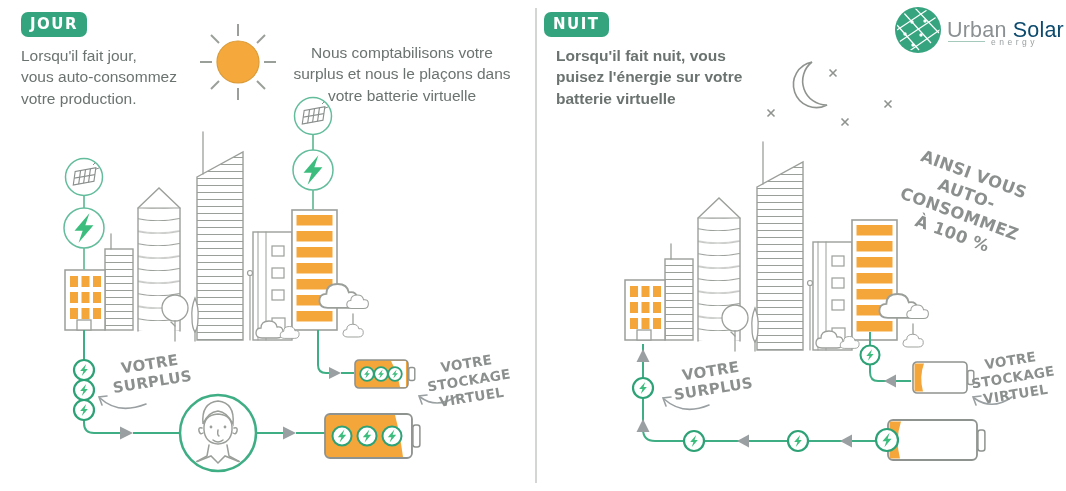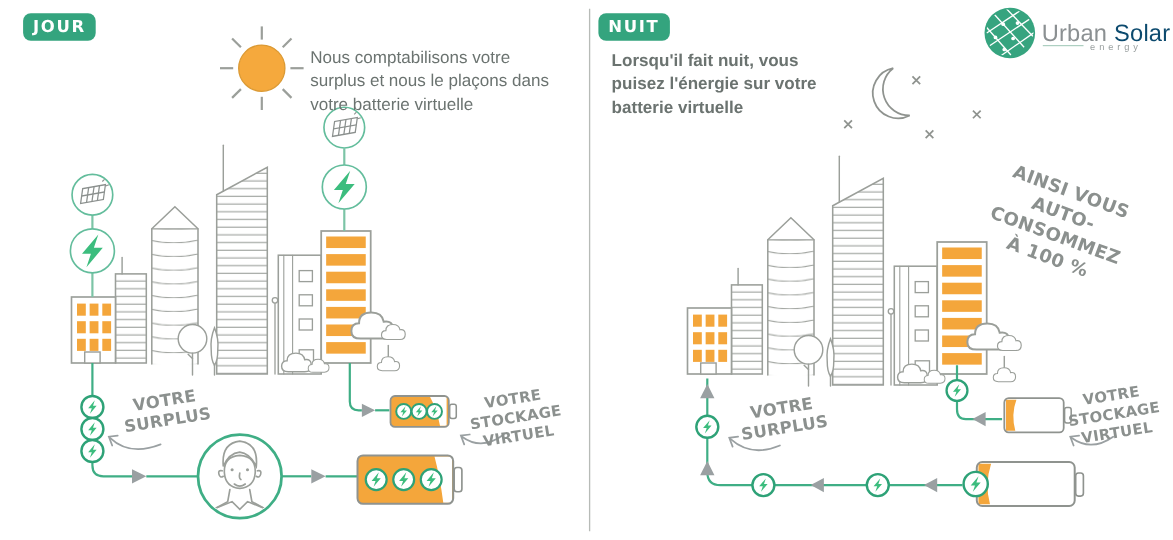--- a/index.html
+++ b/index.html
@@ -4,21 +4,21 @@
 <style>
   html,body{margin:0;padding:0;background:#fff;}
   .stage{position:relative;width:1066px;height:491px;background:#ffffff;overflow:hidden;
          font-family:"Liberation Sans",sans-serif;}
   .abs{position:absolute;}
   svg.art{position:absolute;left:0;top:0;}
   .badge{background:#34a47e;color:#ffffff;font-family:"DejaVu Sans",sans-serif;
          font-weight:bold;font-size:15px;letter-spacing:1.5px;padding:3px 9px 4px 9px;
          border-radius:7px;display:inline-block;}
   .intro{font-size:15.5px;line-height:1.38;color:#6b7370;white-space:pre-line;}
-  .note{text-align:left;}
+  .note{text-align:center;}
   .hand{font-family:"DejaVu Sans",sans-serif;font-weight:bold;color:#8b908e;
         white-space:pre-line;text-align:center;letter-spacing:0.3px;}
   .logo-name{font-size:21.5px;color:#8b9092;letter-spacing:0.2px;}
   .logo-name .green{color:#0c4a6e;}
   .logo-tagline{font-size:8.5px;letter-spacing:3.5px;color:#9aa0a0;}
   .logo-line{width:37px;height:1px;background:#a5cabb;}
 </style>
 </head>
 <body>
 
@@ -318,20 +318,23 @@
         <circle cx="912" cy="22" r="1.7"></circle>
         <circle cx="925" cy="21" r="1.7"></circle>
         <circle cx="905" cy="34" r="1.7"></circle>
         <circle cx="921" cy="35" r="1.7"></circle>
         <circle cx="913" cy="45" r="1.7"></circle>
       </g>
     </g>
   </svg>
 
   <span class="abs badge" style="left:21px;top:12px;">JOUR</span>
+  <div class="abs intro" style="left:21px;top:45px;width:220px;">Lorsqu'il fait jour,
+vous auto-consommez
+votre production.</div>
   <div class="abs intro note" style="right:544px;top:42px;width:240px;">Nous comptabilisons votre
 surplus et nous le plaçons dans
 votre batterie virtuelle</div>
   <div class="abs hand" style="left:111px;top:355px;width:80px;font-size:15px;line-height:1.2;transform:rotate(-9deg);">VOTRE
 SURPLUS</div>
   <div class="abs hand" style="left:412px;top:355px;width:114px;font-size:13.5px;line-height:1.25;transform:rotate(-9deg);">VOTRE STOCKAGE
 VIRTUEL</div>
 
   <span class="abs badge" style="left:544px;top:12px;">NUIT</span>
   <div class="abs intro" style="left:556px;top:45px;width:230px;font-weight:bold;">Lorsqu'il fait nuit, vous

